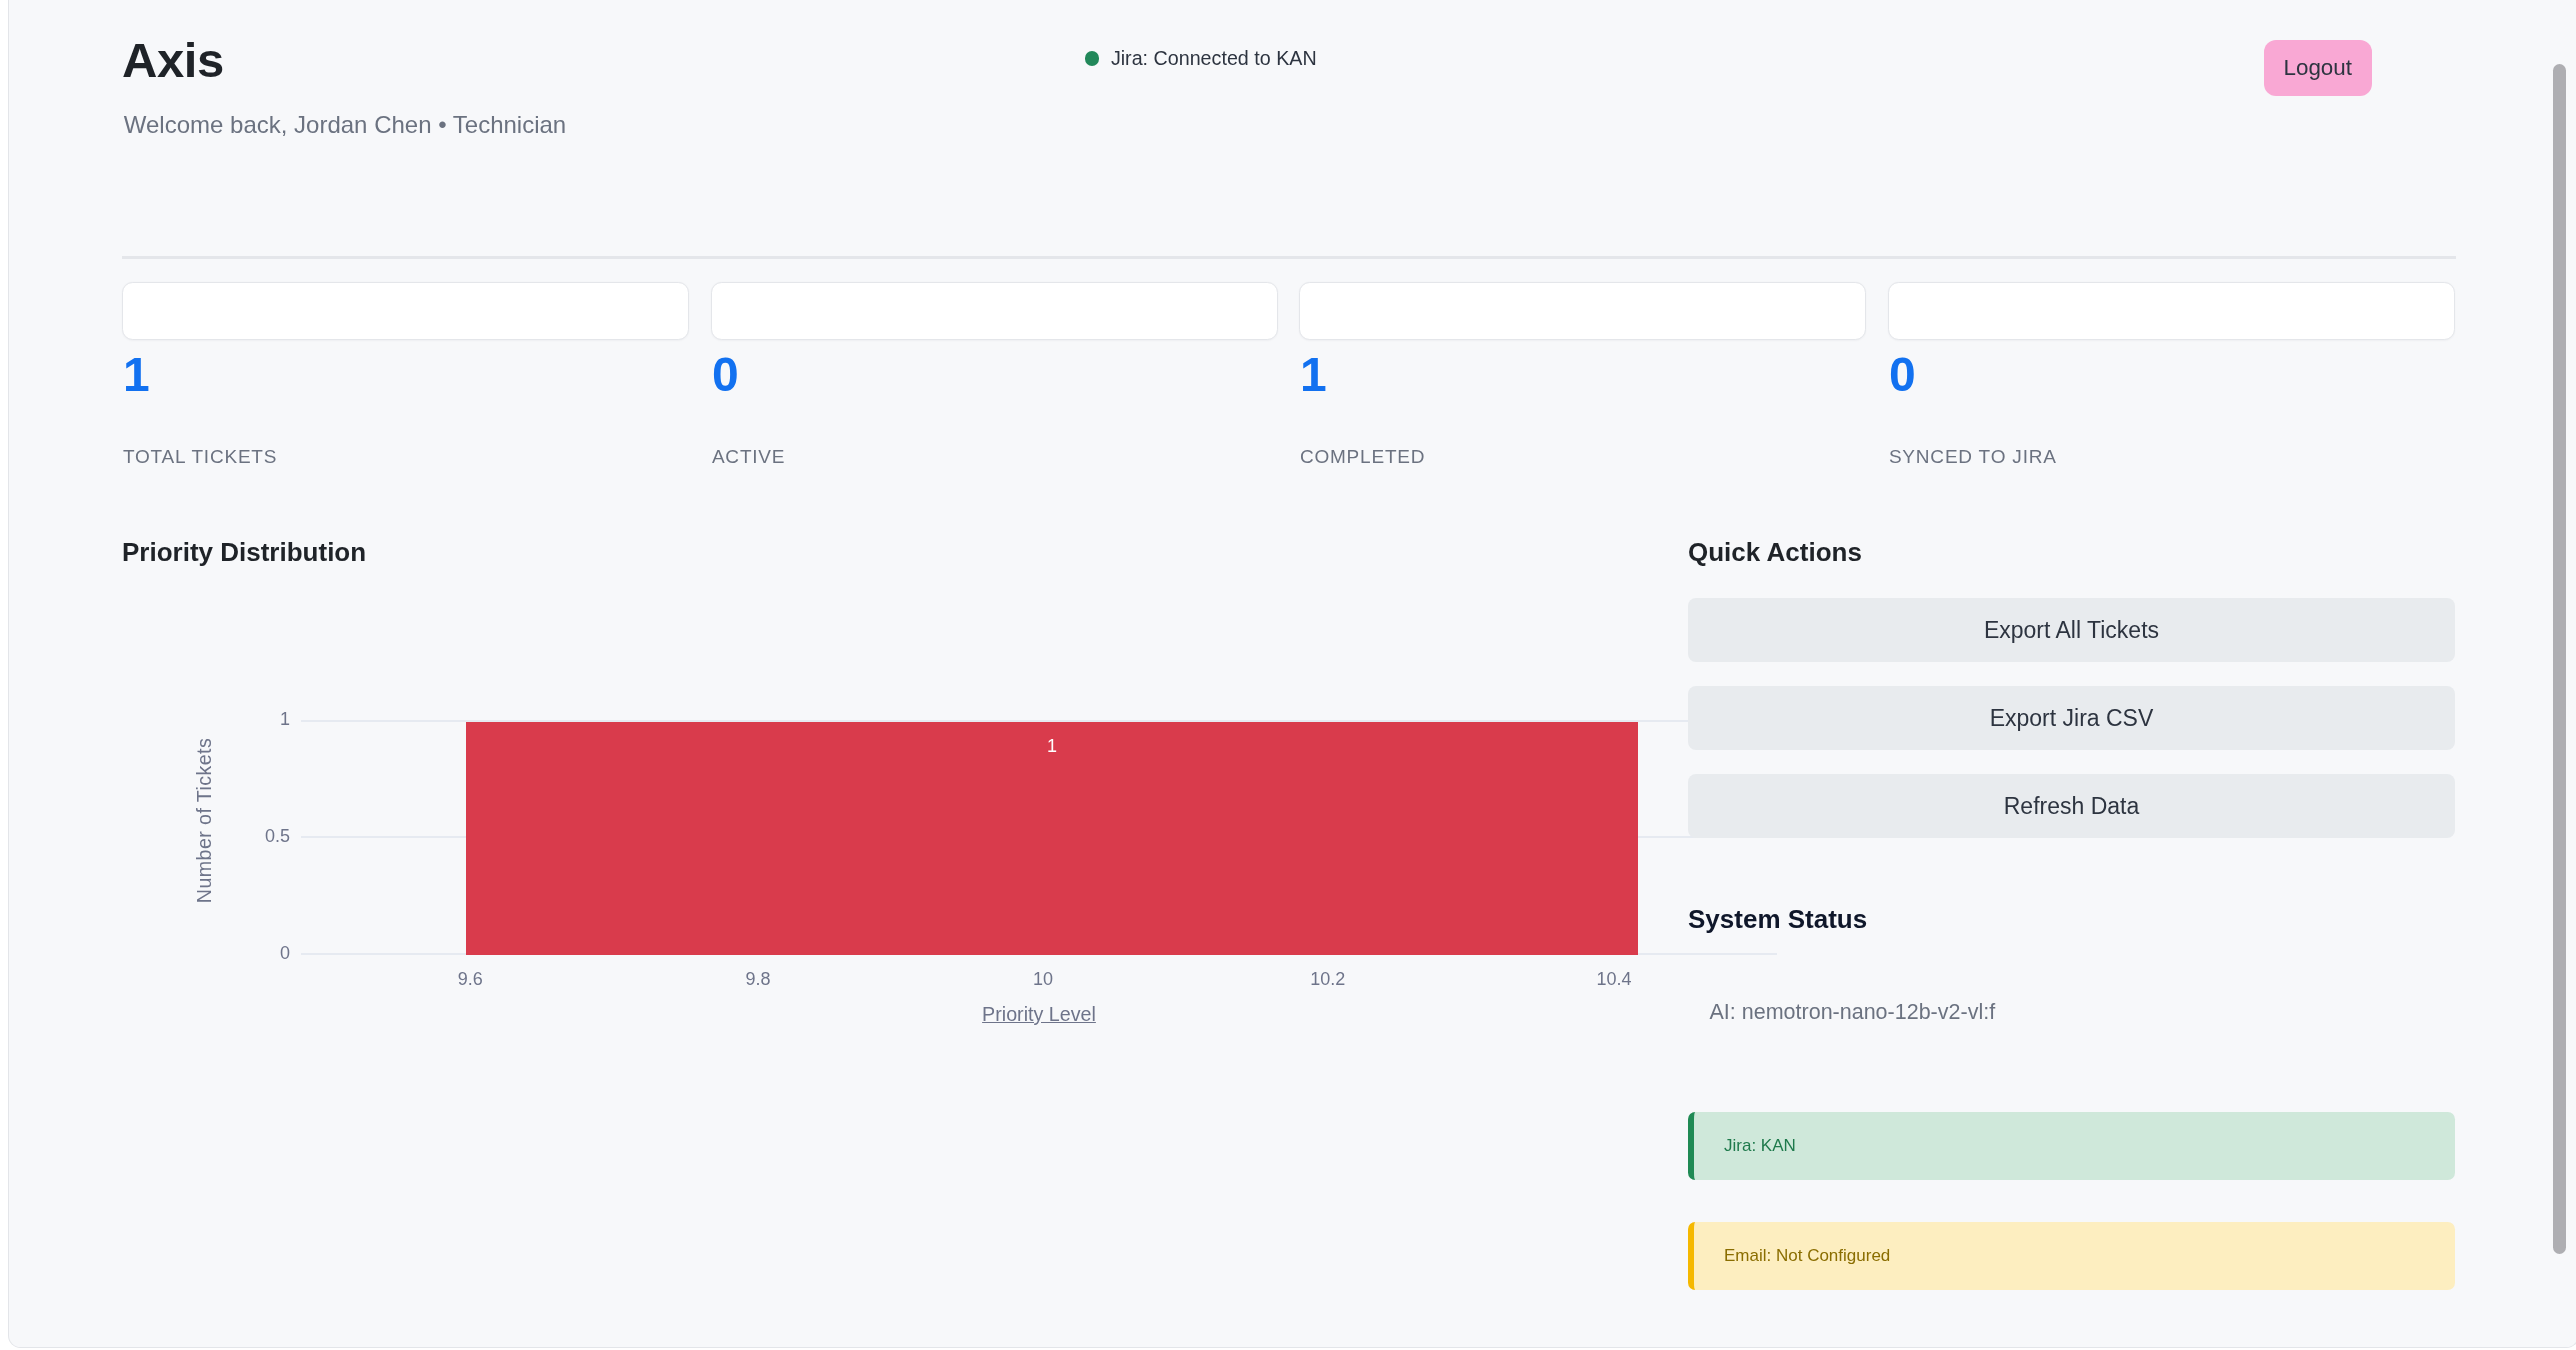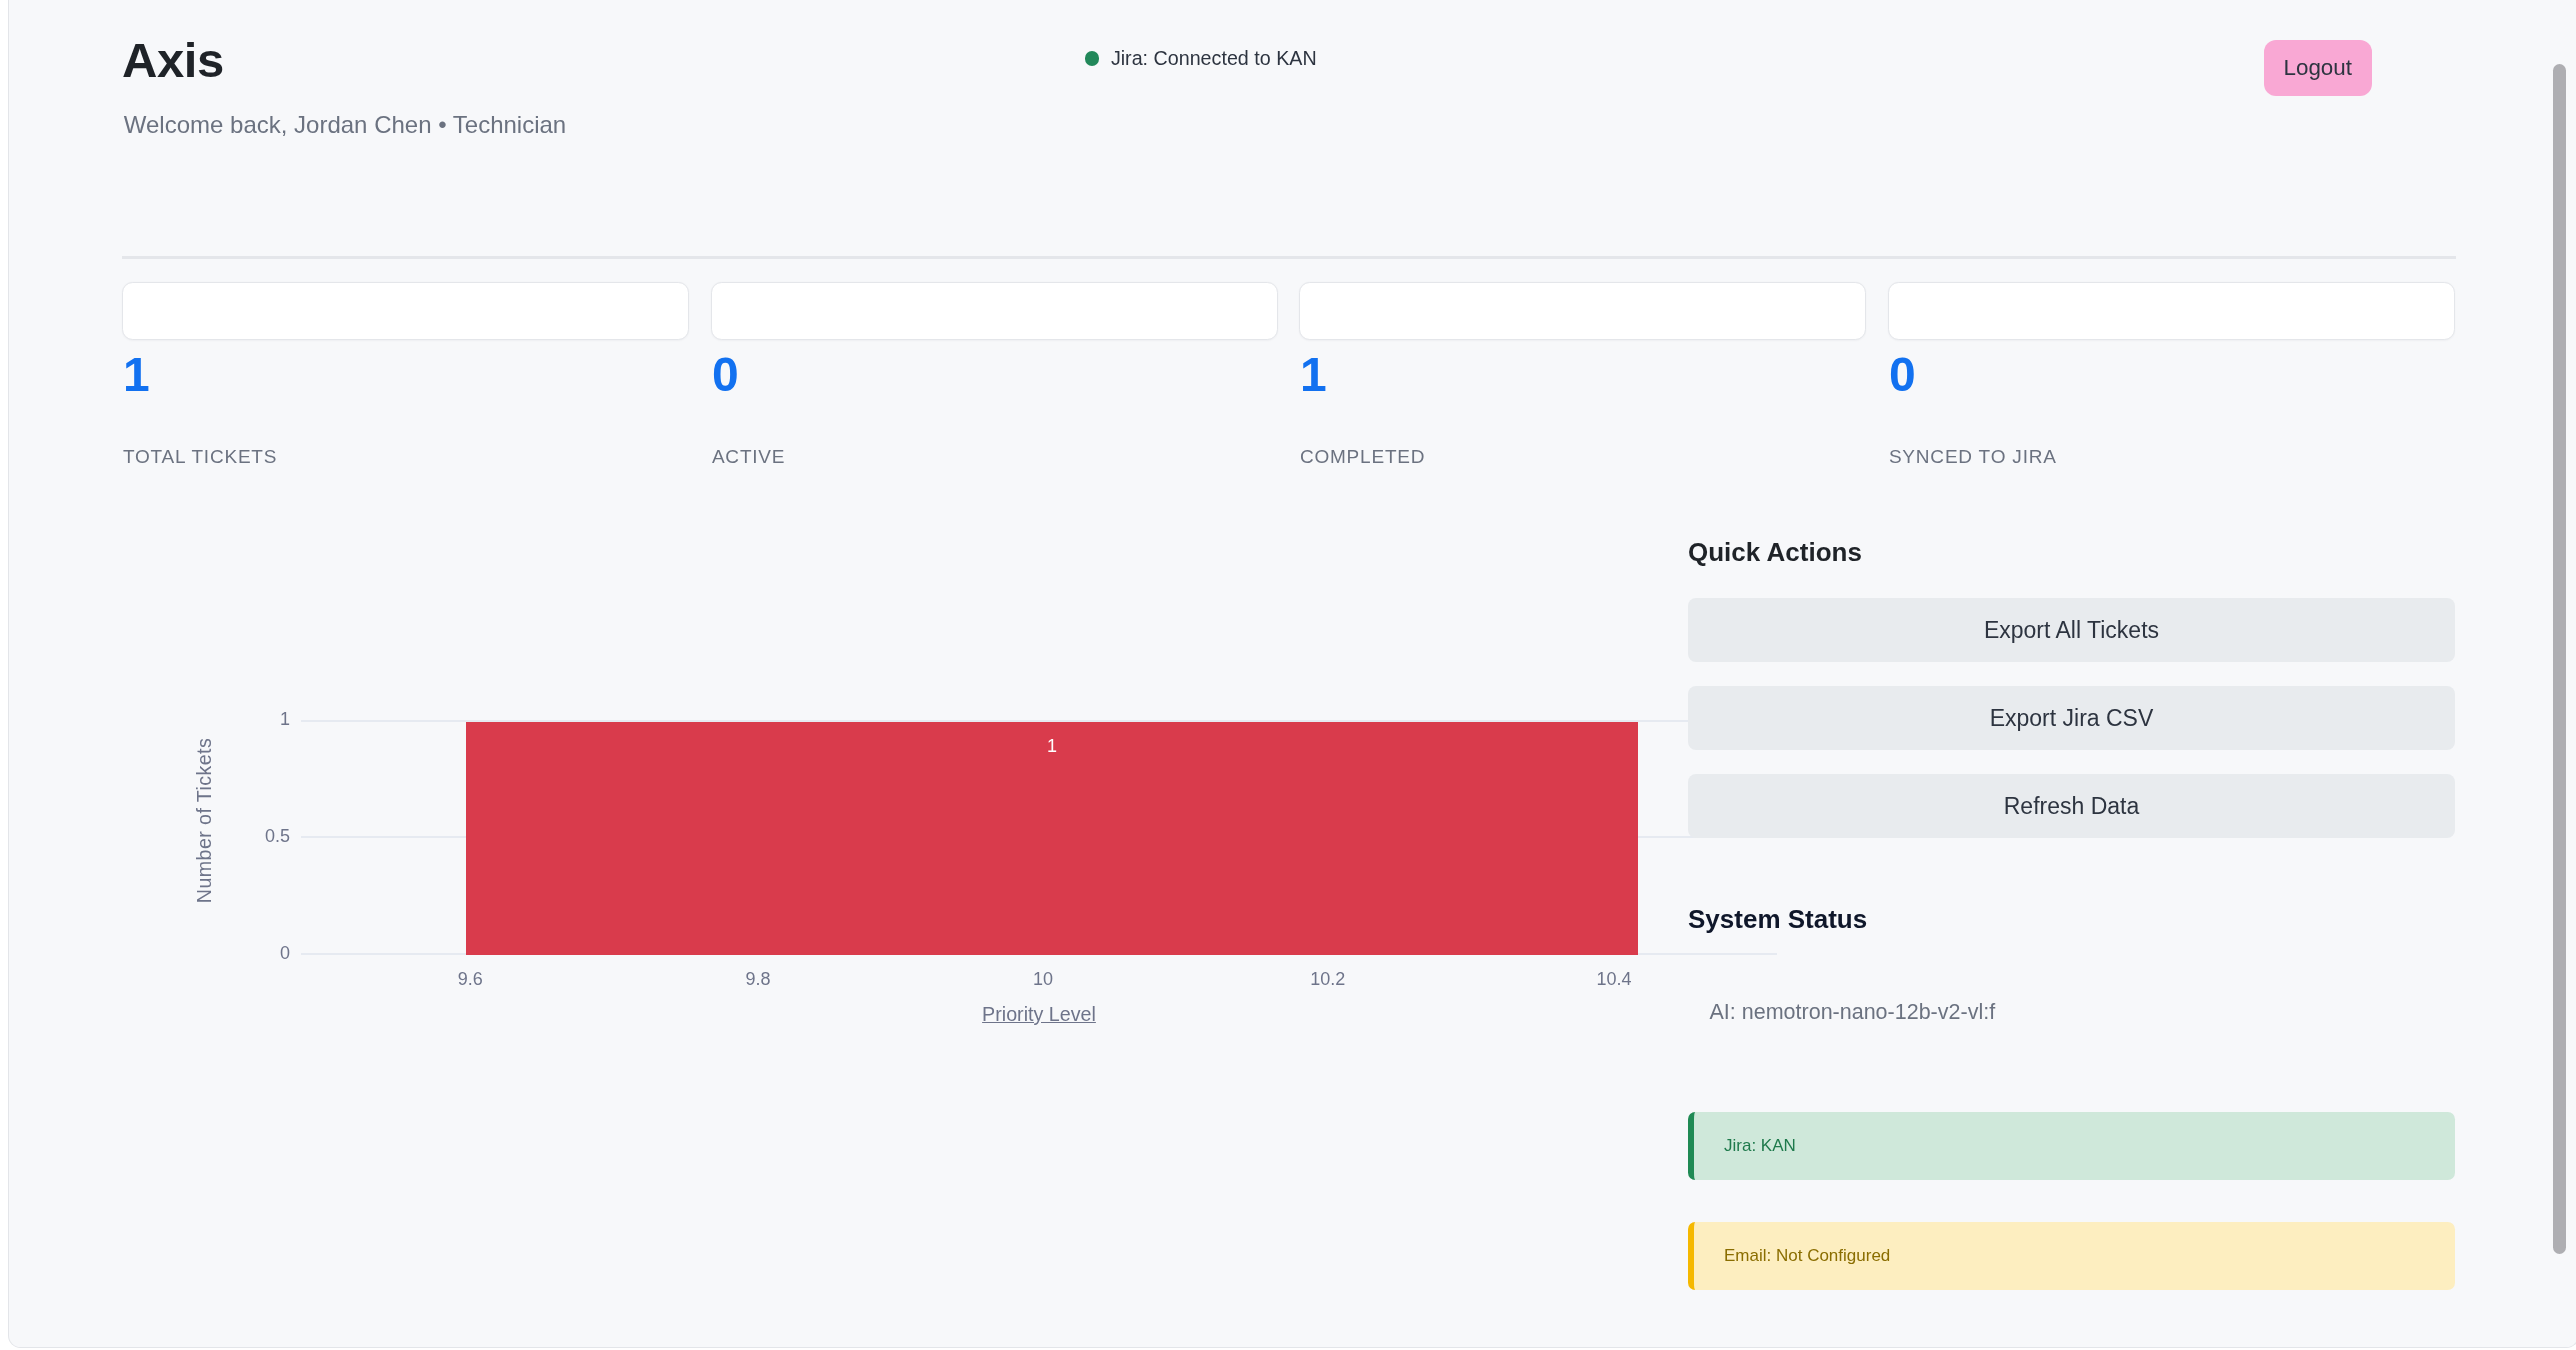--- a/index.html
+++ b/index.html
@@ -451,20 +451,21 @@
 
       <div class="stat-cell c3">
         <div class="stat-box"></div>
         <div class="stat-value">0</div>
         <div class="stat-label">SYNCED TO JIRA</div>
       </div>
 
     </div>
 
     <div class="chart-panel">
+      <div class="panel-heading">Priority Distribution</div>
 
       <div class="chart-area">
 
         <div class="y-axis-title">Number of Tickets</div>
 
         <div class="y-ticks-wrap">
           <div class="y-tick t1">1</div>
           <div class="y-tick t05">0.5</div>
           <div class="y-tick t0">0</div>
         </div>

